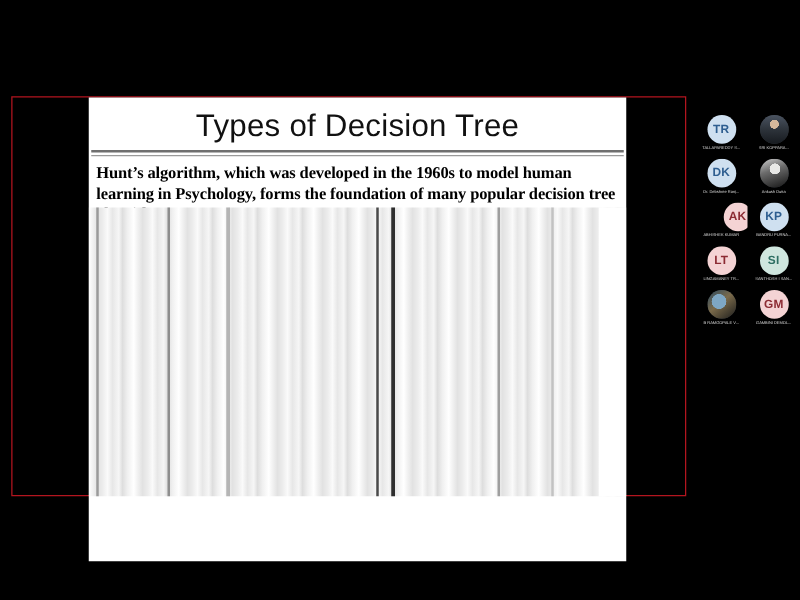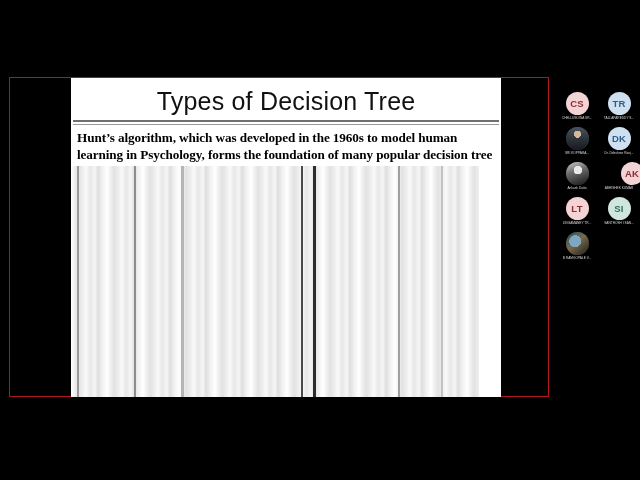--- a/index.html
+++ b/index.html
@@ -14,21 +14,21 @@
   
   #share-frame{
     position:absolute;left:9px;top:77px;width:540px;height:320px;
     border:1px solid #b3151f;
     box-sizing:border-box;
     background:#000;
   }
 
   
   #slide{
-    position:absolute;left:61px;top:0px;width:430px;height:319px;
+    position:absolute;left:61px;top:0px;width:430px;height:371px;
     background:#ffffff;
     overflow:hidden;
   }
   #slide-title{
     text-align:center;
     font-family:"Liberation Sans", sans-serif;
     font-size:25px;
     font-weight:400;
     color:#111111;
     letter-spacing:0.2px;
@@ -147,26 +147,20 @@
         <div class="dark-band" style="left:327px;width:2px;background:#9e9e9e;"></div>
         <div class="dark-band" style="left:370px;width:2px;background:#c2c2c2;"></div>
         <div class="dark-band" style="left:408px;width:22px;background:#ffffff;"></div>
       </div>
     </div>
 
   </div>
 
   <div id="participants">
       <div class="p-tile">
-        <div class="p-avatar" style="background: rgb(244, 211, 212); color: rgb(140, 43, 51);">
-          <span>CS</span>
-        </div>
-        <div class="p-name">CHELLUBOINA SR...</div>
-      </div>
-      <div class="p-tile">
         <div class="p-avatar" style="background: rgb(207, 224, 240); color: rgb(46, 94, 144); text-align: right;">
           <span>TR</span>
         </div>
         <div class="p-name">TALLAPAREDDY S...</div>
       </div>
       <div class="p-tile">
         <div class="p-avatar photo">
           <div class="ph-bg"></div>
         </div>
         <div class="p-name">SRI KOPPARA...</div>
@@ -183,32 +177,44 @@
         </div>
         <div class="p-name">Ankush Dutta</div>
       </div>
       <div class="p-tile">
         <div class="p-avatar" style="background: rgb(244, 211, 212); color: rgb(140, 43, 51); margin-left: 26px;">
           <span>AK</span>
         </div>
         <div class="p-name">ABHISHEK KUMAR</div>
       </div>
       <div class="p-tile">
+        <div class="p-avatar" style="background: rgb(207, 224, 240); color: rgb(46, 94, 144);">
+          <span>KP</span>
+        </div>
+        <div class="p-name">BANDRU PURNA...</div>
+      </div>
+      <div class="p-tile">
         <div class="p-avatar" style="background: rgb(244, 211, 212); color: rgb(140, 43, 51);">
           <span>LT</span>
         </div>
         <div class="p-name">LINGAMANEY TR...</div>
       </div>
       <div class="p-tile">
         <div class="p-avatar" style="background: rgb(207, 230, 222); color: rgb(46, 111, 99);">
           <span>SI</span>
         </div>
         <div class="p-name">SANTHOSH I SAN...</div>
       </div>
       <div class="p-tile">
         <div class="p-avatar photo v3">
           <div class="ph-bg"></div>
         </div>
         <div class="p-name">B RAMGOPALE V...</div>
       </div>
+      <div class="p-tile">
+        <div class="p-avatar" style="background: rgb(244, 211, 212); color: rgb(140, 43, 51);">
+          <span>GM</span>
+        </div>
+        <div class="p-name">GAMBINI DEMOL...</div>
+      </div>
     </div>
 
 </div>
 
 </body></html>

